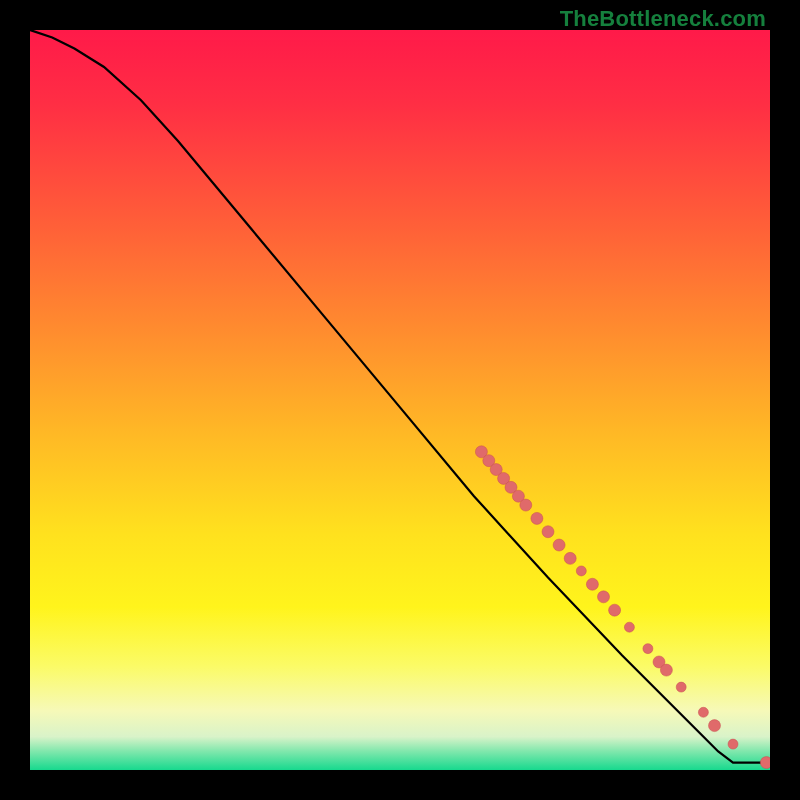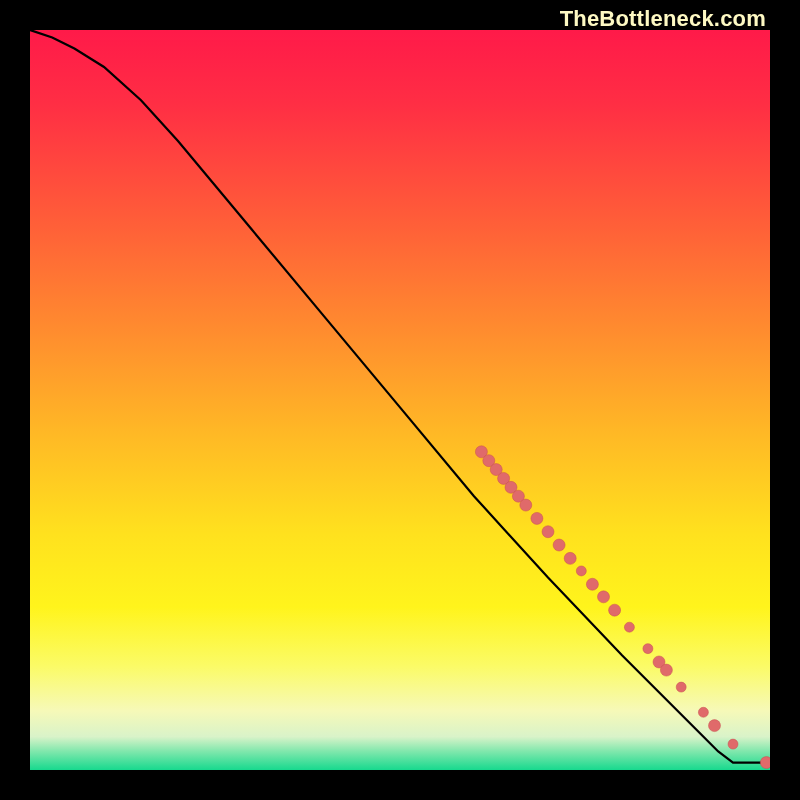--- a/index.html
+++ b/index.html
@@ -22,21 +22,21 @@
     position: absolute;
     left: 0;
     top: 0;
     width: 740px;
     height: 740px;
   }
   .watermark {
     position: absolute;
     top: 6px;
     right: 34px;
-    color: #fef9c3;
+    color: #15803d;
     font-size: 22px;
     font-weight: 600;
     letter-spacing: 0.2px;
     font-family: Arial, Helvetica, sans-serif;
   }
   svg {
     display: block;
   }
 </style>
 </head>

